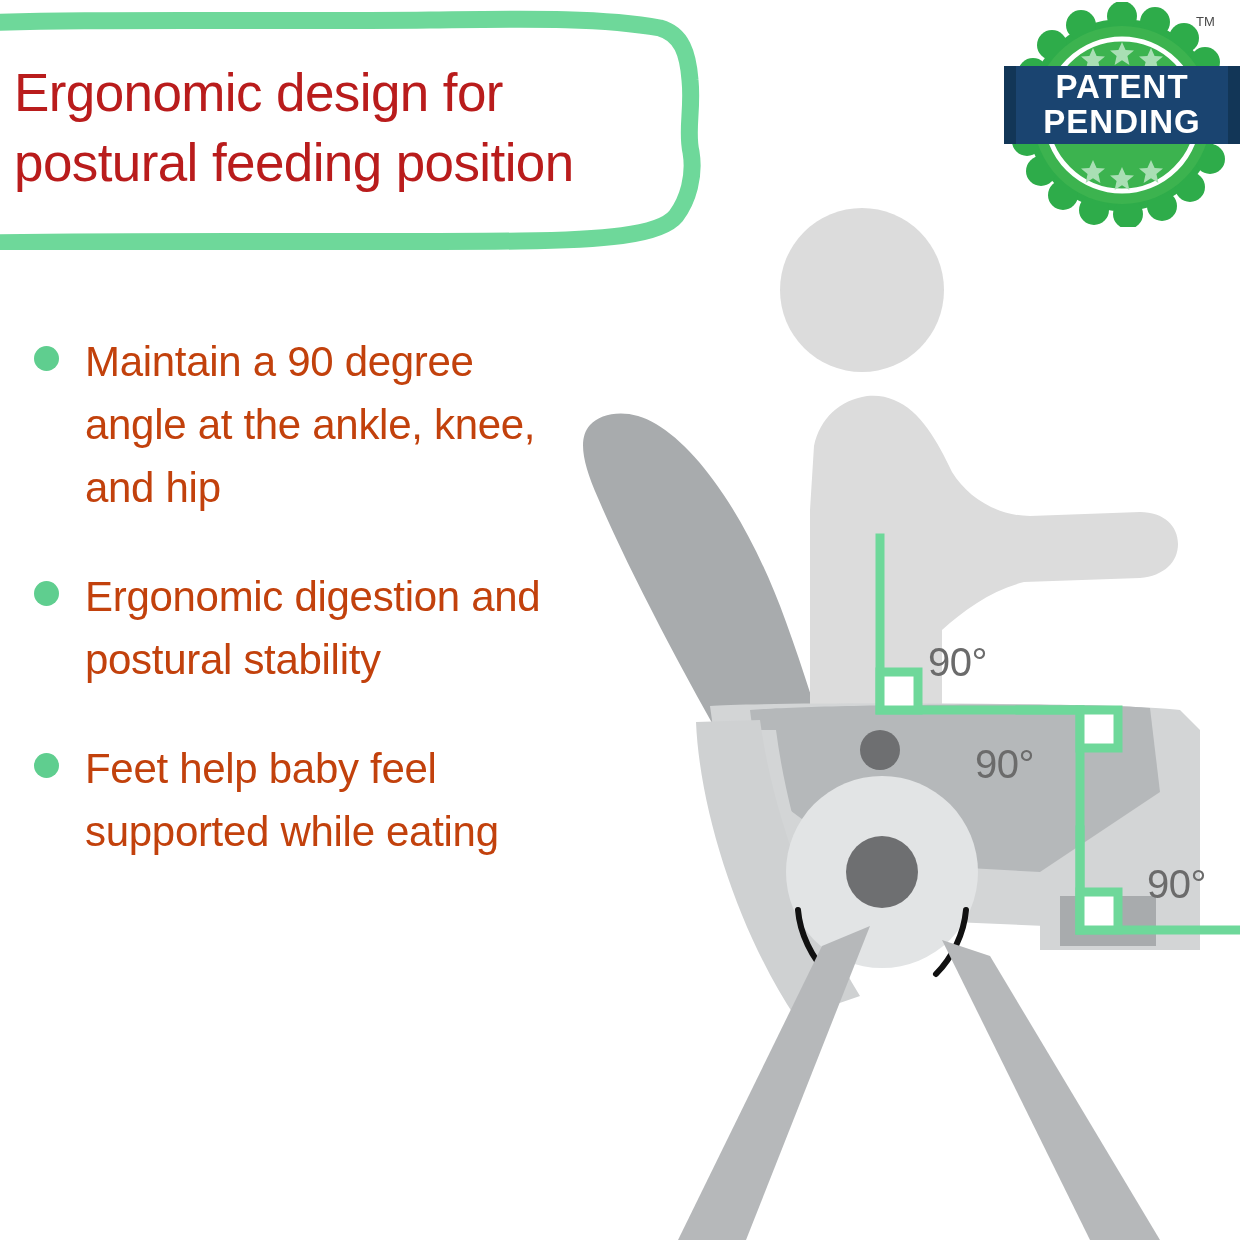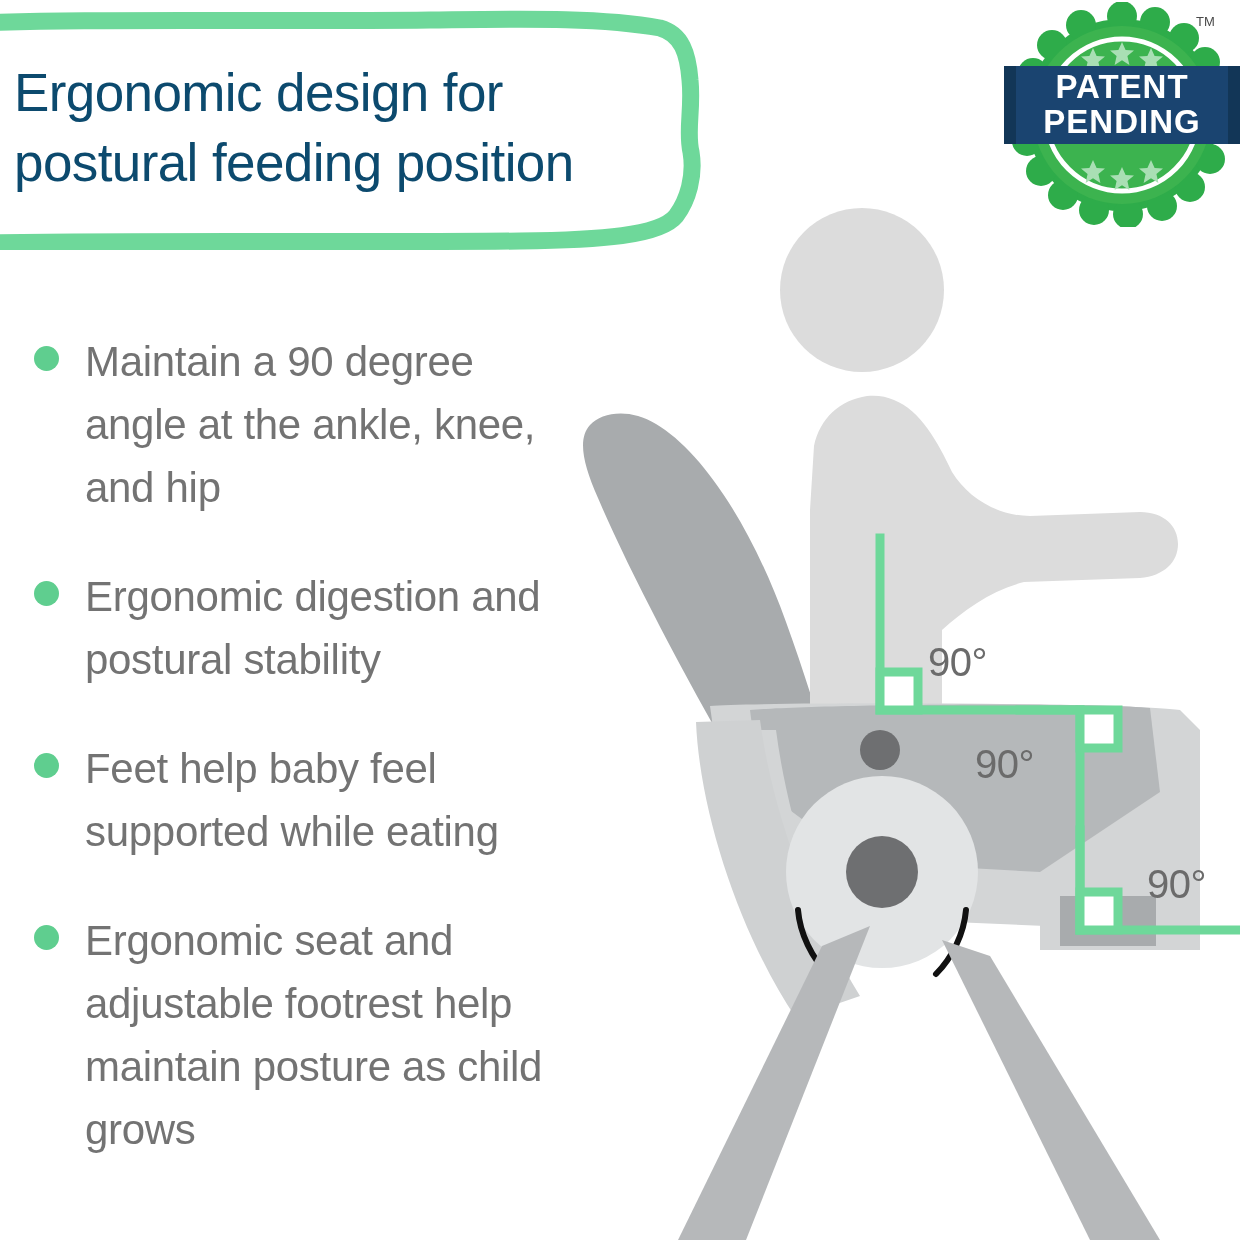--- a/index.html
+++ b/index.html
@@ -18,21 +18,21 @@
     width:760px; height:240px;
   }
   #title-frame svg { width:100%; height:100%; display:block; }
 
   #title-text {
     position:absolute;
     left:14px; top:58px;
     width:660px;
     font-size:53px;
     line-height:1.32;
-    color:#0c4a6e;
+    color:#b91c1c;
     font-weight:400;
     letter-spacing:-0.6px;
   }
   #title-text .tline { display:block; white-space:nowrap; }
 
   
   #patent-badge {
     position:absolute;
     left:1004px; top:2px;
     width:236px; height:225px;
@@ -54,21 +54,21 @@
     flex:0 0 auto;
     width:25px; height:25px;
     border-radius:50%;
     background:#5fce8f;
     margin-top:16px;
     margin-right:26px;
   }
   .bullet-text {
     font-size:42px;
     line-height:1.5;
-    color:#737373;
+    color:#c2410c;
     letter-spacing:-0.3px;
     max-width:500px;
   }
 
   
   #illustration {
     position:absolute;
     left:560px; top:210px;
     width:680px; height:1030px;
   }
@@ -172,24 +172,20 @@
     <span class="bullet-text">Maintain a 90 degree angle at the ankle, knee, and hip</span>
   </div>
   <div class="bullet-item">
     <span class="bullet-dot"></span>
     <span class="bullet-text">Ergonomic digestion and postural stability</span>
   </div>
   <div class="bullet-item">
     <span class="bullet-dot"></span>
     <span class="bullet-text">Feet help baby feel supported while eating</span>
   </div>
-  <div class="bullet-item">
-    <span class="bullet-dot"></span>
-    <span class="bullet-text">Ergonomic seat and adjustable footrest help maintain posture as child grows</span>
-  </div>
 </div>
 
 <div id="illustration">
   <svg viewBox="0 0 680 1030" xmlns="http://www.w3.org/2000/svg">
 
     <path d="M 30 215
          C 18 228, 22 252, 38 288
          C 70 364, 150 516, 212 614
          C 236 650, 258 678, 276 692
          L 300 650

